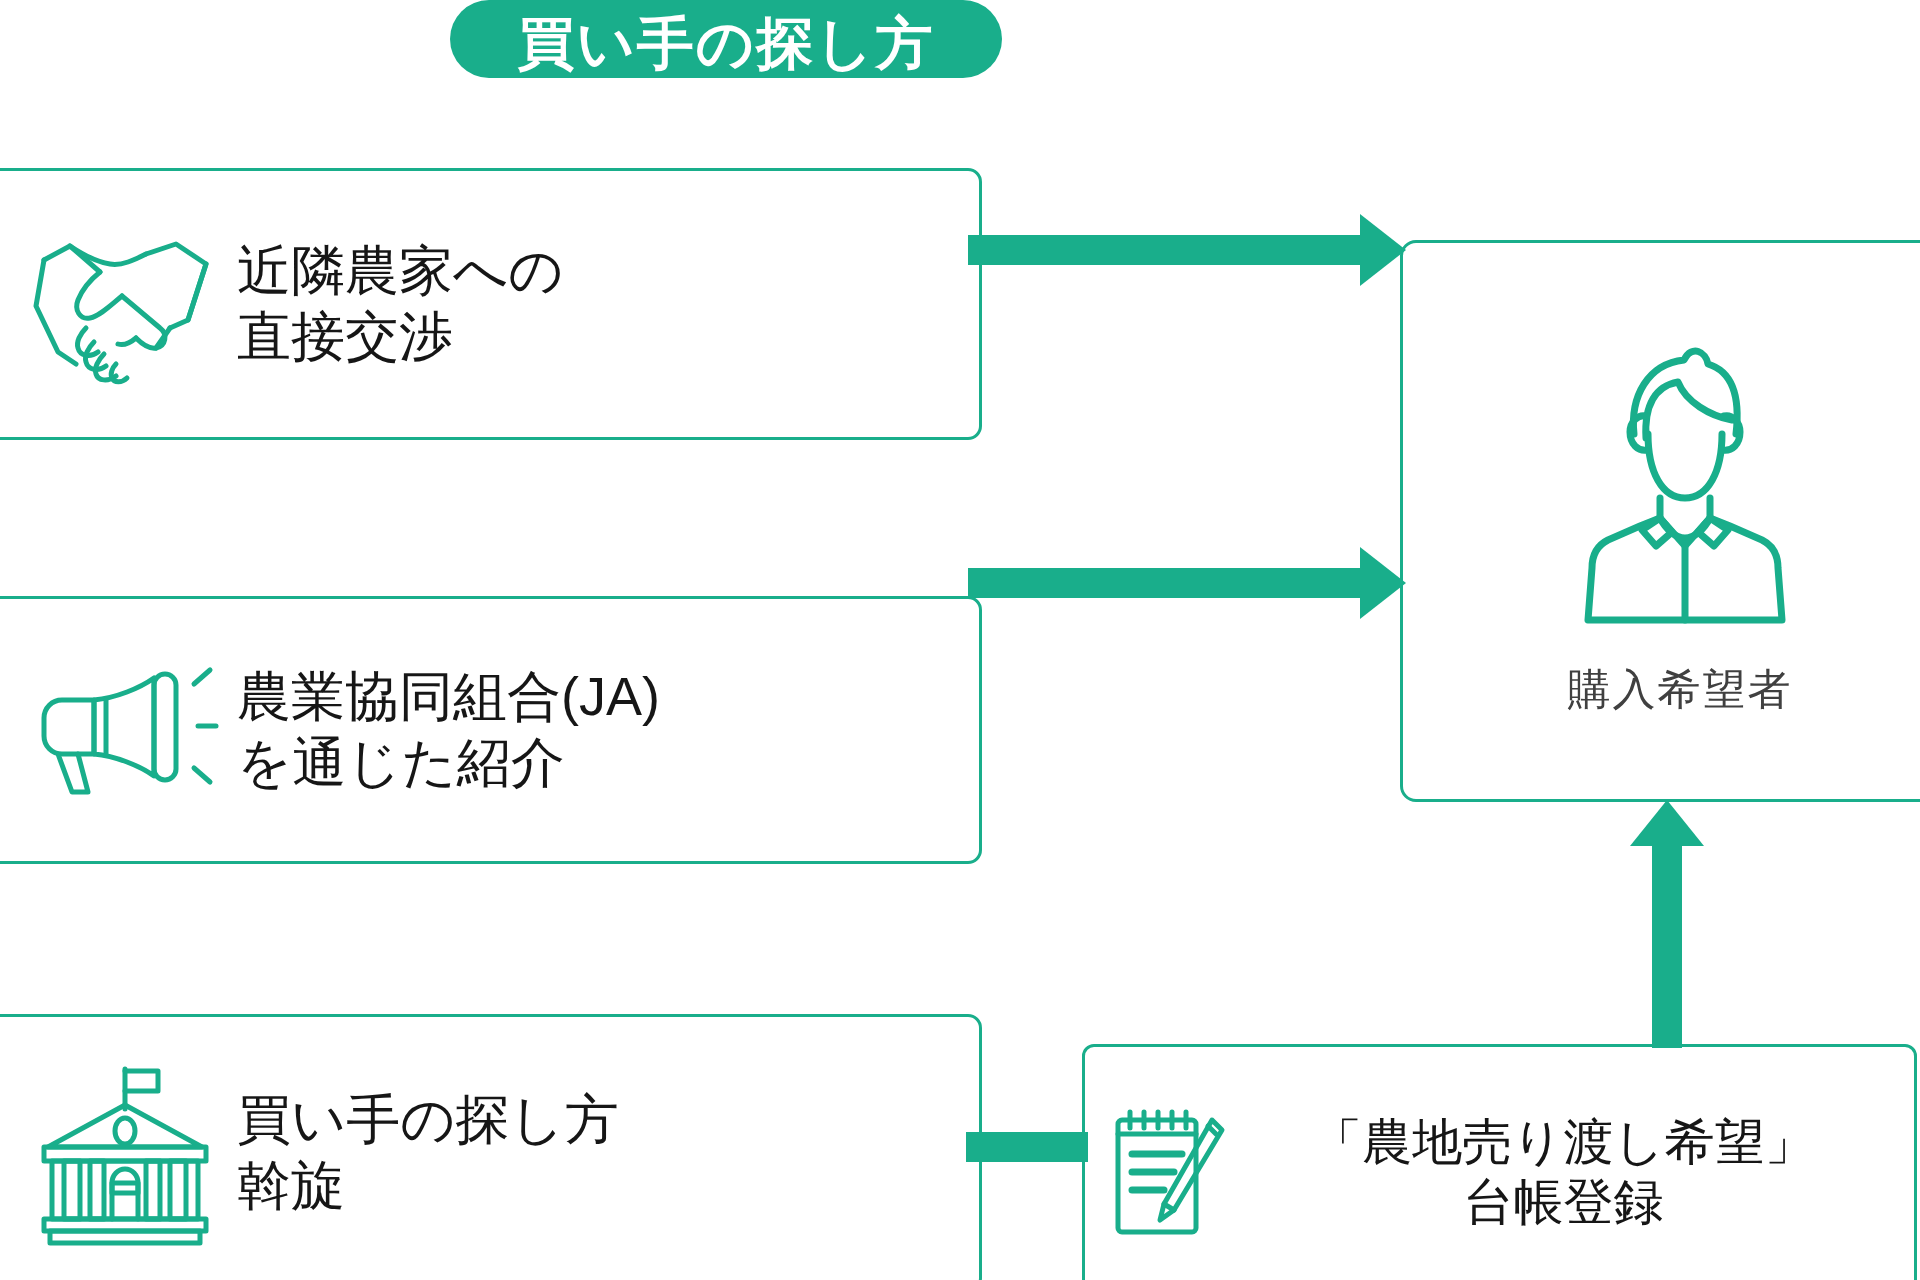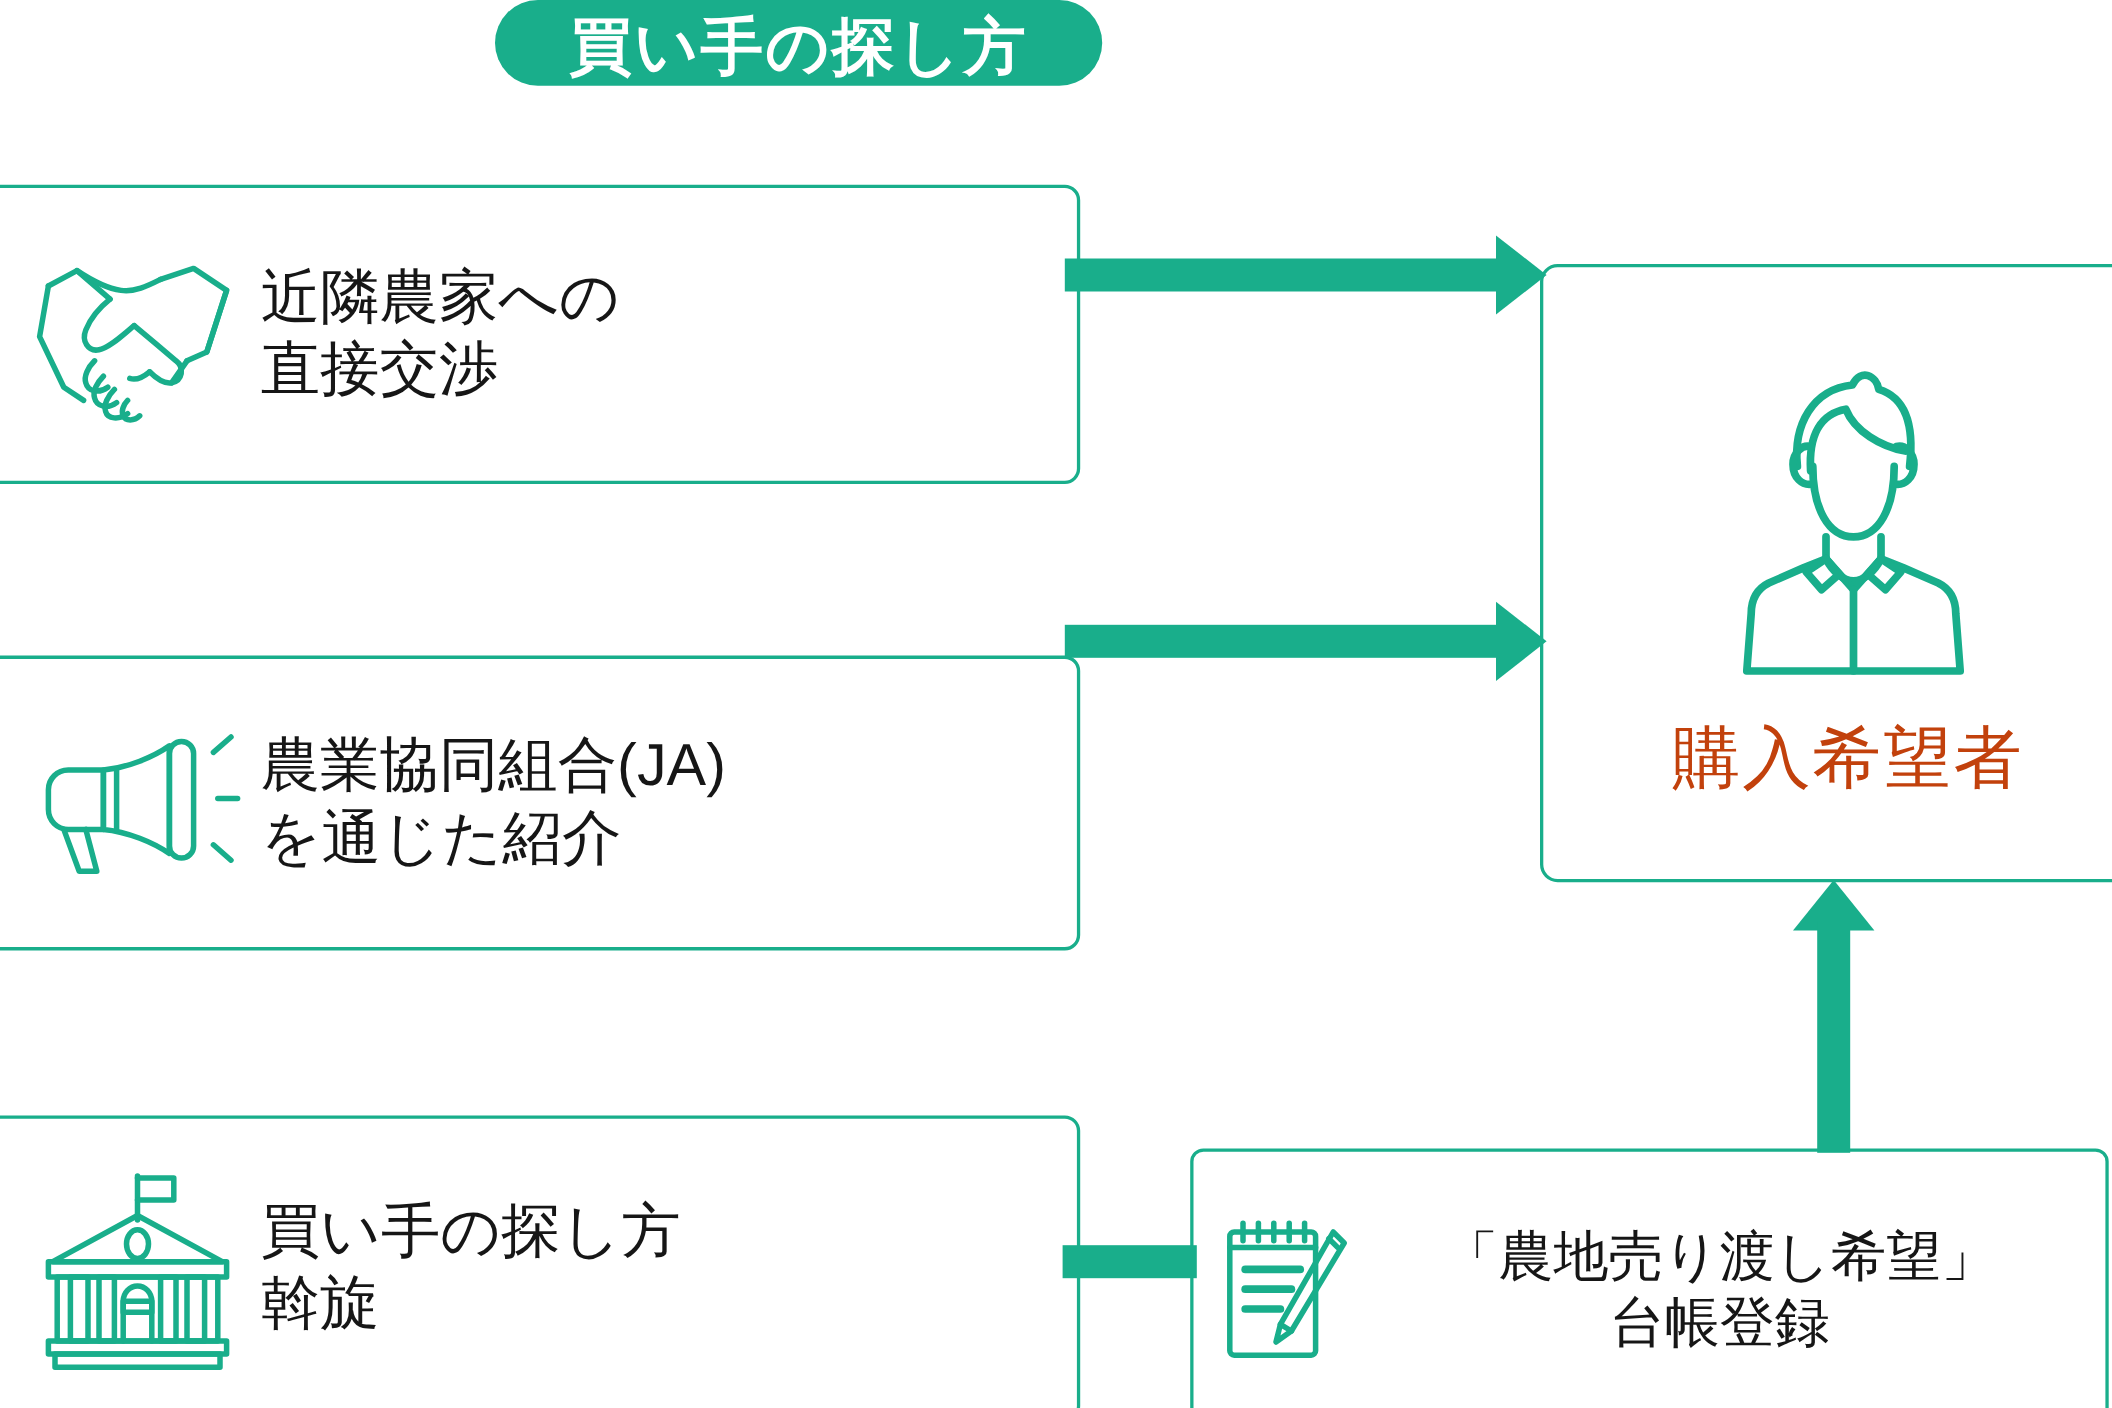--- a/index.html
+++ b/index.html
@@ -103,22 +103,22 @@
     border-radius: 16px;
   }
   #card-buyer .buyer-icon {
     width: 250px;
     height: 300px;
     display: flex;
     align-items: flex-end;
     justify-content: center;
   }
   #card-buyer .buyer-label {
-    color: #c2410c;
-    font-size: 62px;
+    color: #404040;
+    font-size: 43px;
     line-height: 1.1;
     margin-top: 38px;
     letter-spacing: 2px;
     white-space: nowrap;
   }
 
   
   #card-ledger {
     left: 1082px;
     top: 1044px;

